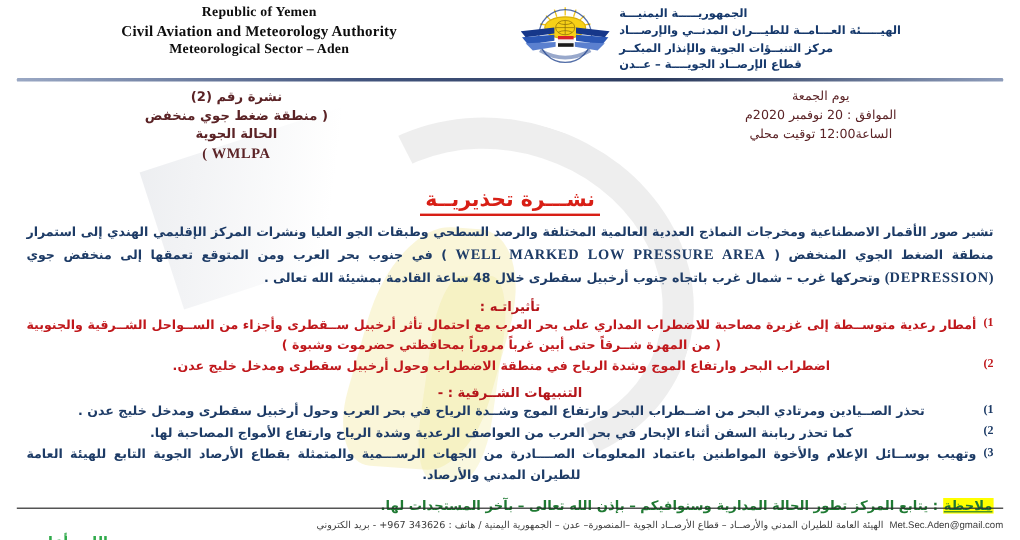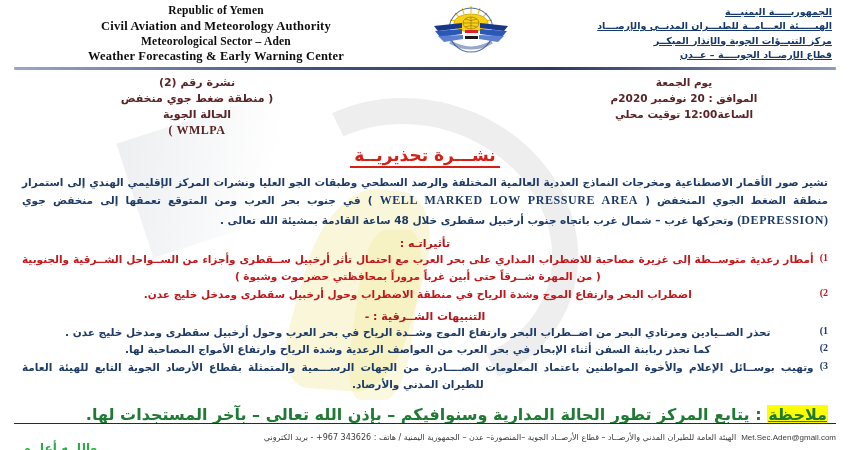--- a/index.html
+++ b/index.html
@@ -66,29 +66,28 @@
   .hdr-en .l2 { font-size: 12.5px; letter-spacing: .2px; }
   .hdr-en .l3 { font-size: 11.5px; letter-spacing: .2px; }
   .hdr-en .l4 { font-size: 12.5px; letter-spacing: .2px; }
 
   .logo-wrap { flex: 0 0 90px; display: flex; justify-content: center; padding-top: 1px; }
   .logo { position: relative; width: 78px; height: 52px; }
 
   .hdr-ar {
     flex: 1 1 auto;
     direction: rtl;
-    text-align: right;
+    text-align: left;
     color: #15386b;
     font-size: 9.5px;
     line-height: 1.5;
     font-weight: bold;
     padding-top: 2px;
     padding-right: 12px;
     letter-spacing: .2px;
-    text-decoration: underline;
   }
   .hdr-ar div { white-space: nowrap; }
 
   .hdr-rule {
     position: relative; z-index: 2;
     margin: 3px 14px 0 14px;
     height: 3px;
     background: linear-gradient(90deg,#9aa8c4 0%, #42547d 35%, #2b3a5c 65%, #8d9cba 100%);
     border-radius: 1px;
   }
@@ -105,26 +104,26 @@
     line-height: 1.42;
   }
   .meta-left .lat { font-family: "Liberation Serif","DejaVu Serif",serif; font-size: 12px; letter-spacing:.5px; }
   .meta-mid { flex: 1 1 auto; }
   .meta-right {
     flex: 0 0 300px;
     direction: rtl;
     text-align: center;
     color: #5b2326;
     font-size: 10.5px;
-    font-weight: bold;
+    font-weight: normal;
     line-height: 1.5;
   }
 
   
-  .headline-row { position: relative; z-index: 2; text-align: center; margin-top: 6px; }
+  .headline-row { position: relative; z-index: 2; text-align: center; margin-top: 20px; }
   .headline {
     display: inline-block;
     color: #d81f16;
     font-size: 17px;
     font-weight: bold;
     direction: rtl;
     border-bottom: 2px solid #d81f16;
     padding: 0 4px 1px 4px;
     letter-spacing: 1px;
   }
@@ -186,21 +185,21 @@
   .list-red .num { color: #c0181c; }
 
   .list-blue { color: #1d3b66; font-size: 10.5px; font-weight: bold; }
   .list-blue .num { color: #1d3b66; font-weight: bold; }
   .list-blue .txt { text-align-last: center; }
 
   .note {
     direction: rtl;
     text-align: right;
     margin-top: 9px;
-    font-size: 16px;
+    font-size: 11px;
     font-weight: bold;
     color: #1f7a33;
     line-height: 1.6;
   }
   .note .hl {
     background: #ffff00;
     color: #1f7a33;
     text-decoration: underline;
     padding: 0 1px;
   }
@@ -249,21 +248,20 @@
     <div class="wm-yellow"></div>
     <div class="wm-yellow2"></div>
   </div>
 
   <div class="header">
 
     <div class="hdr-en">
       <div class="l1">Republic of Yemen</div>
       <div class="l2">Civil Aviation and Meteorology Authority</div>
       <div class="l3">Meteorological Sector – Aden</div>
-      <div class="l4">Weather Forecasting &amp; Early Warning Center</div>
     </div>
 
     <div class="logo-wrap">
       <div class="logo">
         <svg width="78" height="52" viewBox="0 0 78 52">
 
           <g stroke="#f0c419" stroke-width="1.1">
             <line x1="39" y1="2" x2="39" y2="9"></line>
             <line x1="30" y1="4" x2="32" y2="10"></line>
             <line x1="48" y1="4" x2="46" y2="10"></line>

